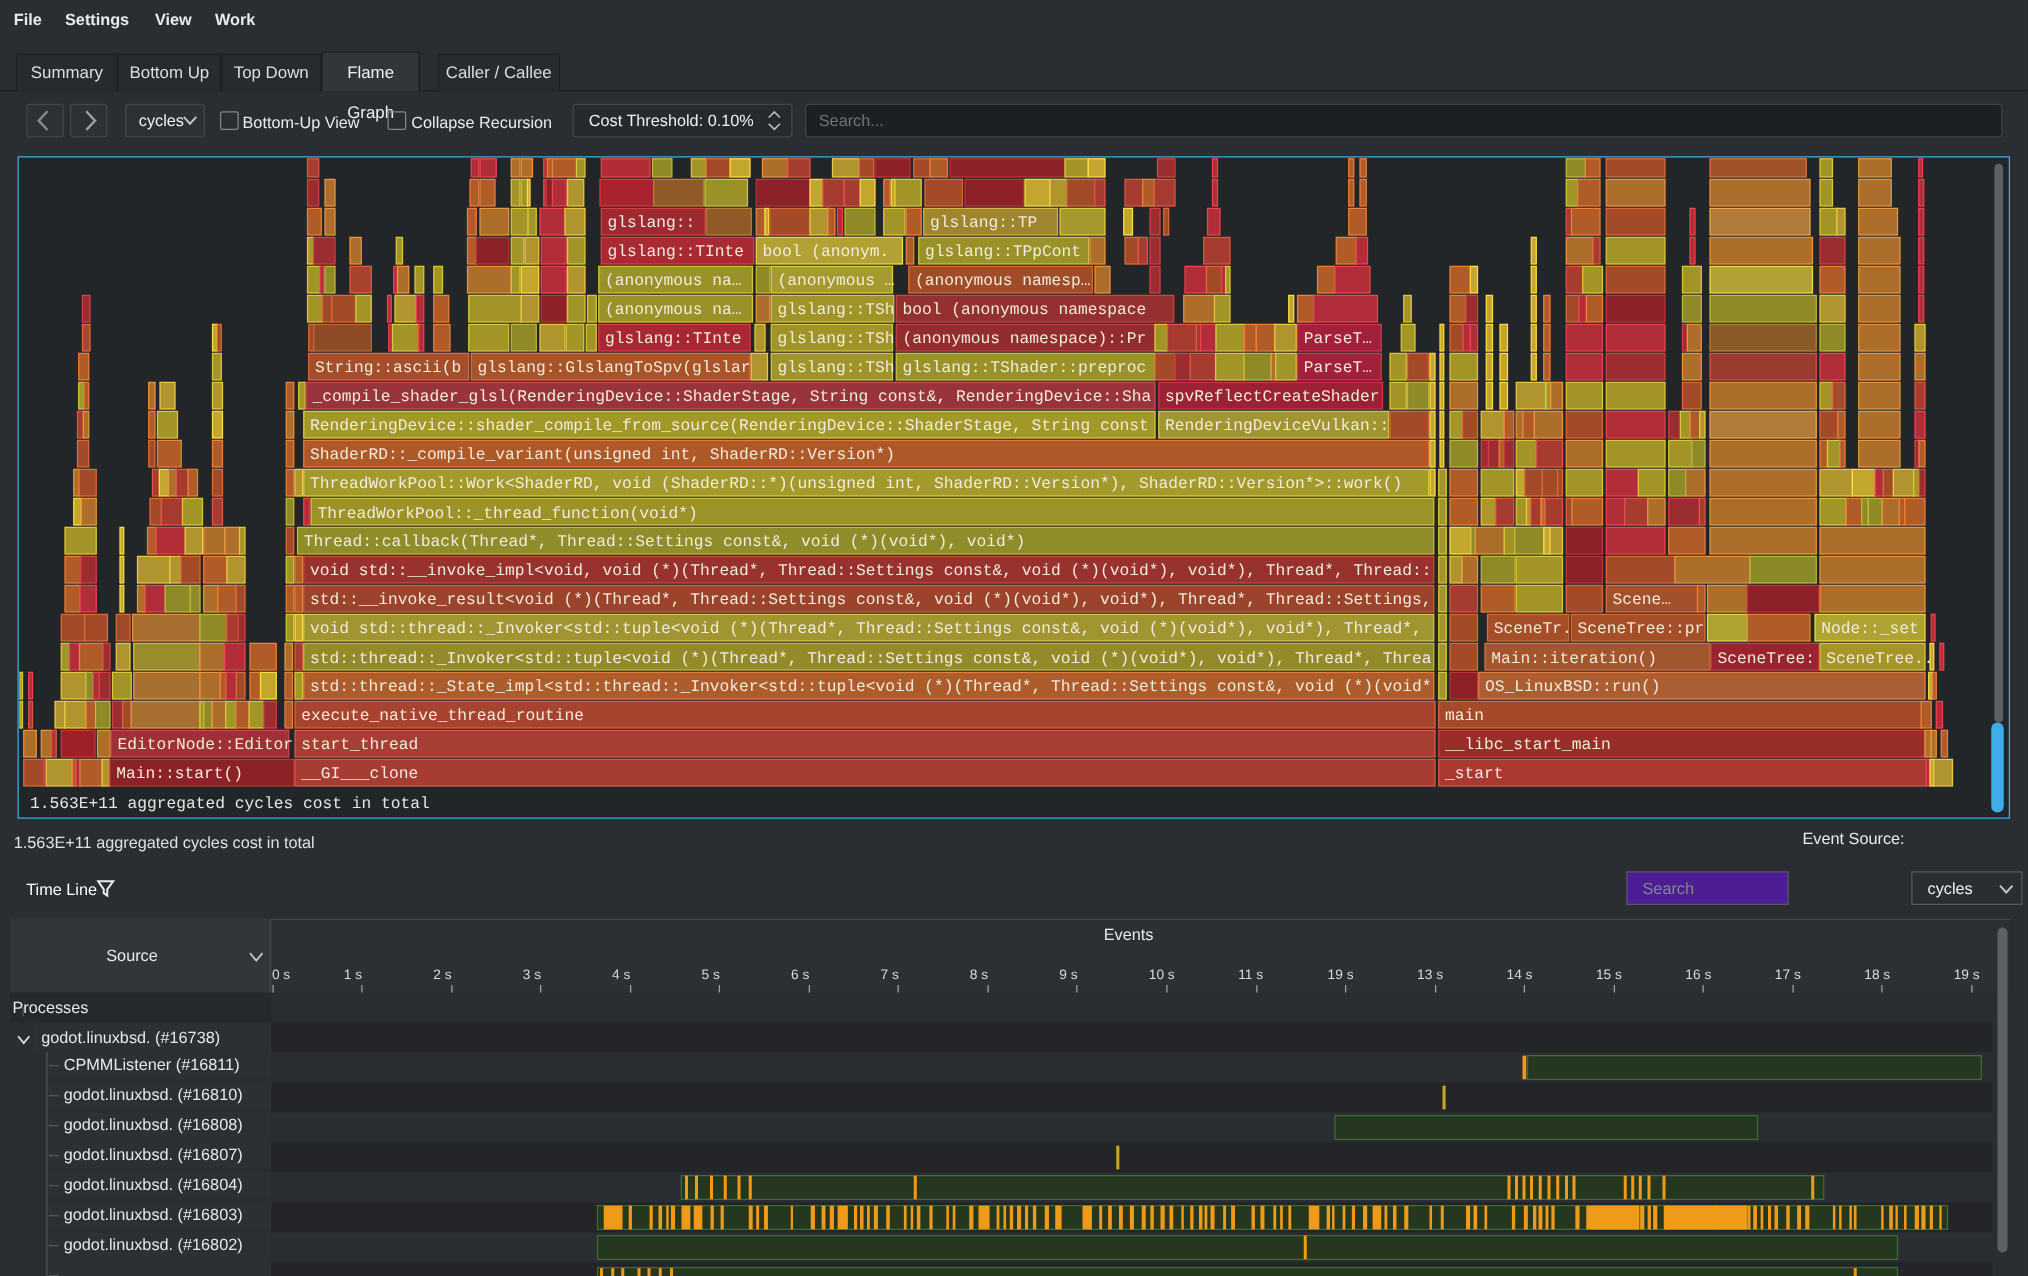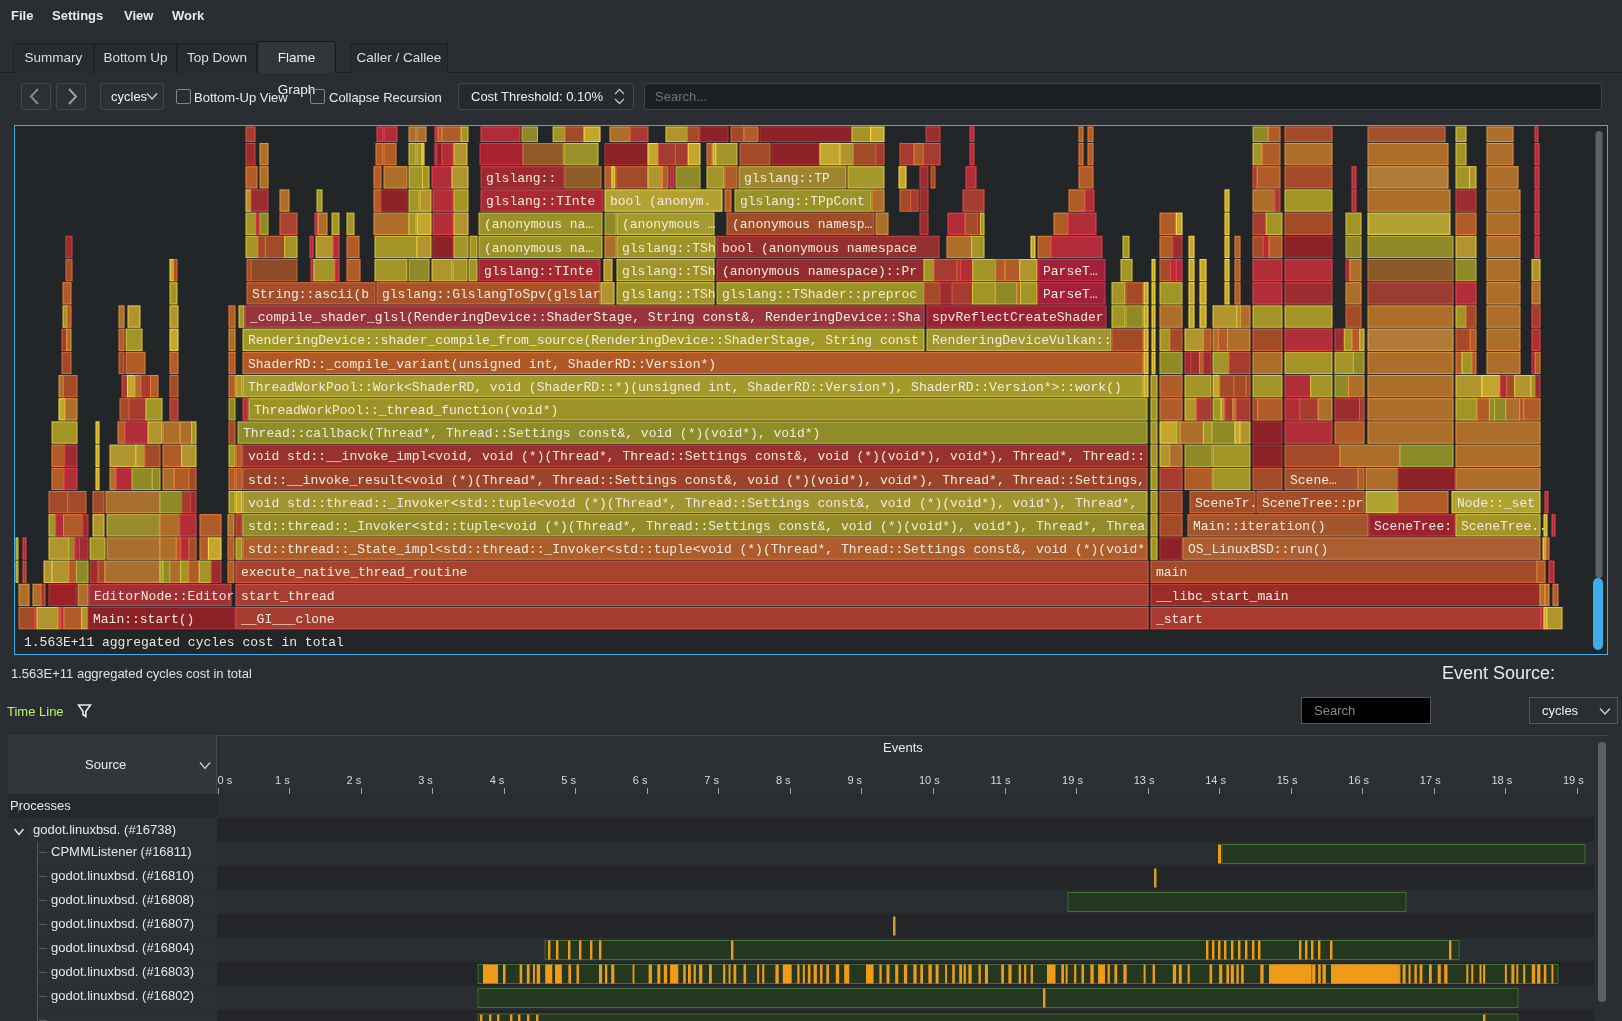--- a/index.html
+++ b/index.html
@@ -711,26 +711,26 @@
 <text x="471" y="55.9">glslang::</text>
 <text x="729" y="55.9">glslang::TP</text>
 </g>
 <rect x="1580.5" y="5" width="7" height="447" rx="3.5" fill="#5d6165"></rect>
 <rect x="1578" y="452" width="10" height="72" rx="5" fill="#3daee9"></rect>
 <text x="9" y="520" font-family="Liberation Mono, monospace" font-size="13" fill="#e8e6e2">1.563E+11 aggregated cycles cost in total</text>
 </svg>
 </div>
 
 <div style="position:absolute;left:11px;top:666px;font-size:13px;color:#dfe0e1">1.563E+11 aggregated cycles cost in total</div>
-<div style="position:absolute;left:7px;top:704px;font-size:13px;color:#bef264">Time Line</div>
+<div style="position:absolute;left:21px;top:704px;font-size:13px;color:#ffffff">Time Line</div>
 <svg style="position:absolute;left:77px;top:703px" width="18" height="16">
     <path d="M1.5 2 H13.5 L8.8 8.5 L8.8 13.5 L6 11.5 L6 8.5 Z" stroke="#e8eaeb" stroke-width="1.6" fill="none" stroke-linejoin="miter"></path>
   </svg>
-<div style="position:absolute;left:1301px;top:697px;width:130px;height:27px;border:1px solid #54585c;background:#000000;font-size:13px;color:#84888c;line-height:25px;padding-left:12px">Search</div>
-<div style="position:absolute;left:1442px;top:663px;font-size:18px;color:#e9eaeb">Event Source:</div>
+<div style="position:absolute;left:1301px;top:697px;width:130px;height:27px;border:1px solid #54585c;background:#4c1d95;font-size:13px;color:#84888c;line-height:25px;padding-left:12px">Search</div>
+<div style="position:absolute;left:1442px;top:663px;font-size:13px;color:#e9eaeb">Event Source:</div>
 <div style="position:absolute;left:1529px;top:697px;width:89px;height:27px;border:1px solid #54585c;background:#2a2e32;font-size:13px;color:#eef0f1;line-height:25px;padding-left:12px">cycles
   <svg style="position:absolute;right:6px;top:9px" width="12" height="9">
       <path d="M1 1.5 L6 7 L11 1.5" stroke="#c6c8ca" stroke-width="1.5" fill="none"></path>
     </svg>
 </div>
 
 <div style="position:absolute;left:8px;top:735px;width:1600px;height:59px;background:#2b3035;border-top:1px solid #43474c"></div>
 <div style="position:absolute;left:8px;top:735px;width:209px;height:59px;background:#31363b"></div>
 <div style="position:absolute;left:216px;top:735px;width:1px;height:59px;background:#43474c"></div>
 <div style="position:absolute;left:85px;top:757px;font-size:13px;color:#e9eaeb">Source</div>

